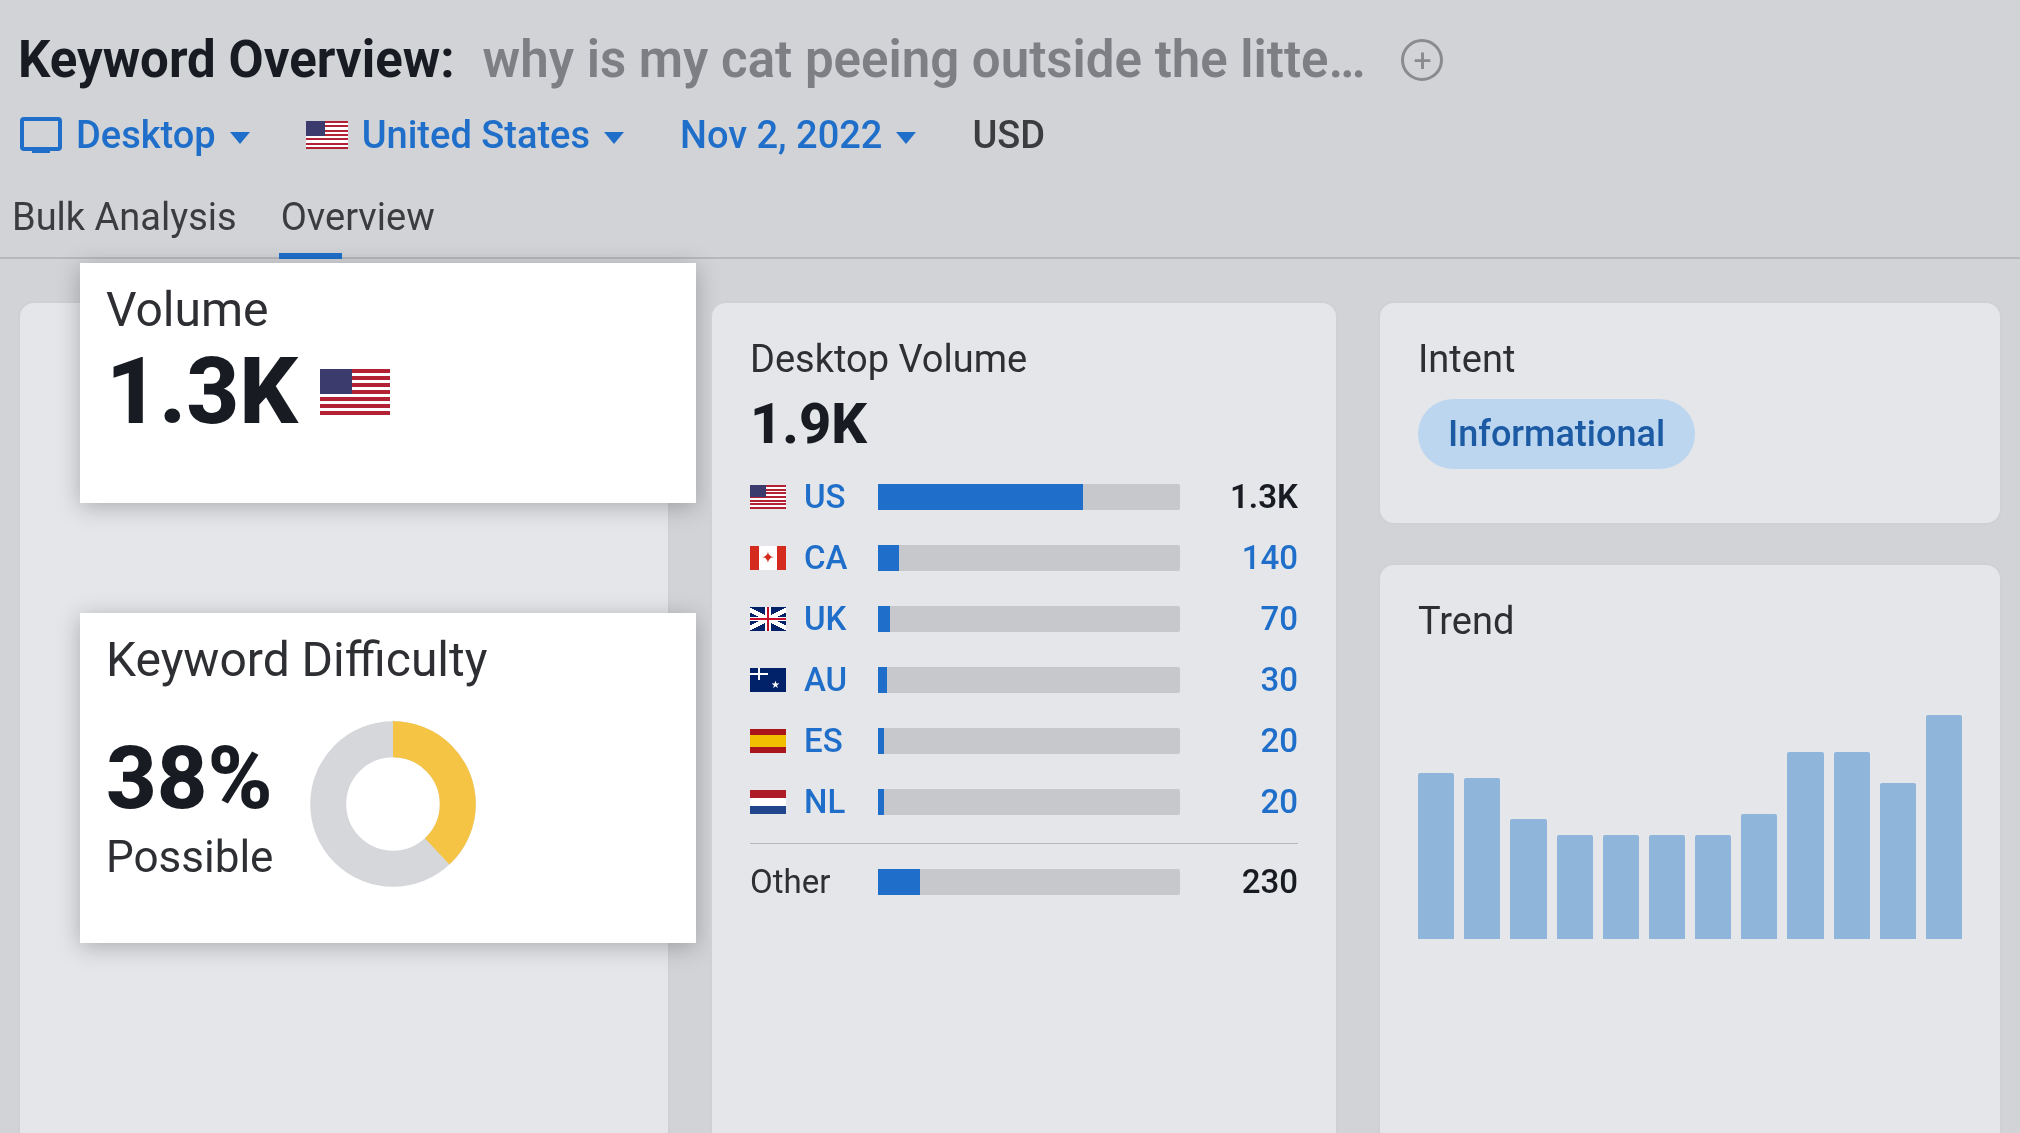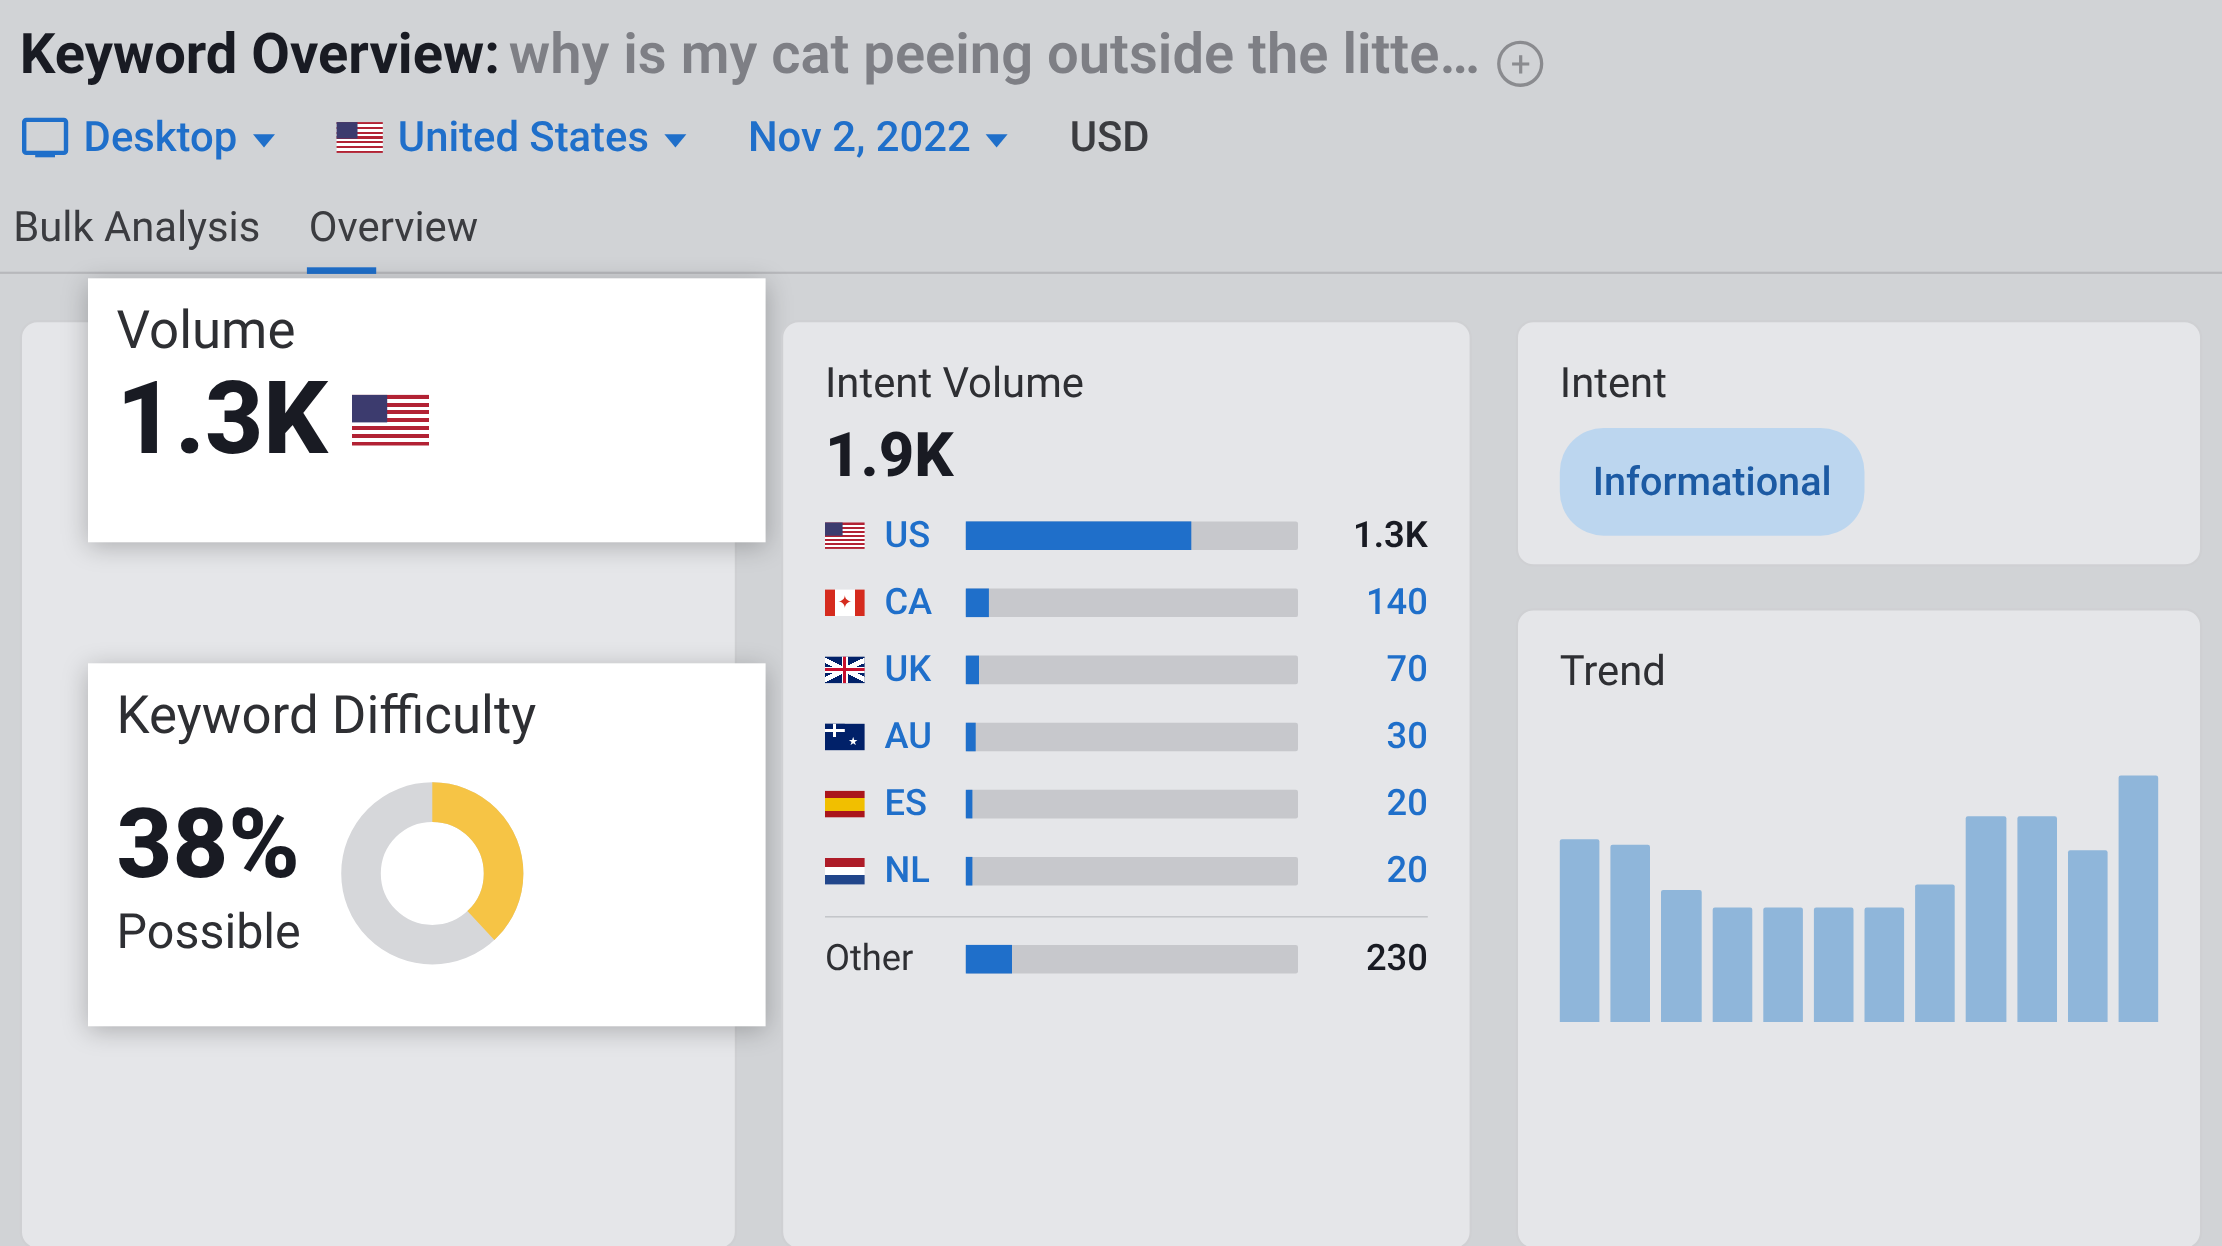--- a/index.html
+++ b/index.html
@@ -6,24 +6,24 @@
   body {
     font-family: -apple-system, BlinkMacSystemFont, "Segoe UI", Roboto, Helvetica, Arial, sans-serif;
     background: #d1d3d6;
     width: 2020px;
     height: 1133px;
     overflow: hidden;
     position: relative;
     color: #191b23;
   }
   .header {
-    padding: 20px 22px 10px 18px;
-    display: flex;
-    align-items: flex-end;
-    gap: 8px;
+    padding: 30px 22px 10px 18px;
+    display: flex;
+    align-items: center;
+    gap: 28px;
   }
   .header-title {
     font-size: 51px;
     font-weight: 700;
     color: #191b23;
     white-space: nowrap;
   }
   .header-keyword {
     font-size: 51px;
     font-weight: 600;
@@ -240,21 +240,21 @@
   .gv-sep { height:1px; background:#b7b8bc; margin: 22px 0 18px; }
   .gv-other-label { font-size: 33px; color:#2e2f33; width: 110px; }
   .gv-other-row { display:flex; align-items:center; gap:18px; }
   .gv-other-row .gv-val { color:#191b23; font-weight:500; }
 
   
   .intent-badge {
     display:inline-block; margin-top: 18px;
     background:#bcd6ef; color:#1c5aa3;
     font-size:36px; font-weight:500;
-    padding: 28px 30px; border-radius: 40px;
+    padding: 14px 30px; border-radius: 40px;
   }
 
   
   .trend-chart { margin-top: 36px; height: 260px; display:flex; align-items:flex-end; gap: 10px; }
   .trend-bar { flex:1; background:#8fb6da; border-radius:2px 2px 0 0; }
 </style>
 </head>
 <body>
 
 <div class="header">
@@ -307,21 +307,21 @@
         </div>
         <svg class="donut" viewBox="0 0 100 100">
           <circle cx="50" cy="50" r="36" fill="none" stroke="#d6d7da" stroke-width="20"></circle>
           <circle id="kd-arc" cx="50" cy="50" r="36" fill="none" stroke="#f6c445" stroke-width="20" stroke-dasharray="85.95397500221674 226.1946710584651" transform="rotate(-90 50 50)" stroke-linecap="butt"></circle>
         </svg>
       </div>
     </div>
   </div>
 
   <div class="card card2">
-    <div class="section-title">Intent Volume</div>
+    <div class="section-title">Desktop Volume</div>
     <div class="gv-total">1.9K</div>
     <div class="gv-list" id="gv-list">
         <div class="gv-row first">
           <span class="flag flag-us"></span>
           <span class="gv-code">US</span>
           <div class="gv-bar-wrap">
             <div class="gv-bar-fill" style="width:68%"></div>
           </div>
           <span class="gv-val">1.3K</span>
         </div>

